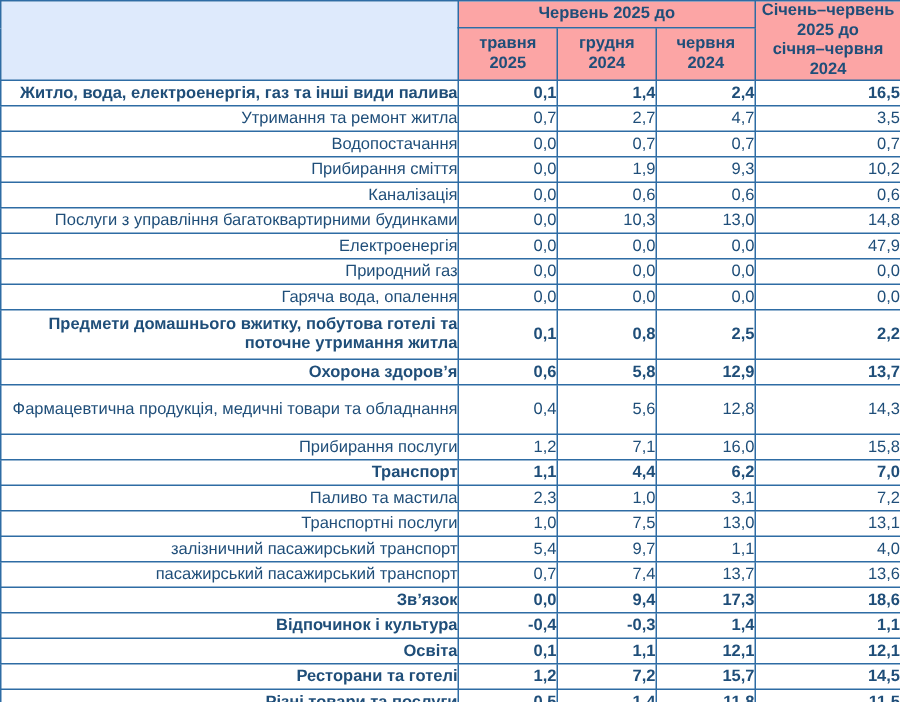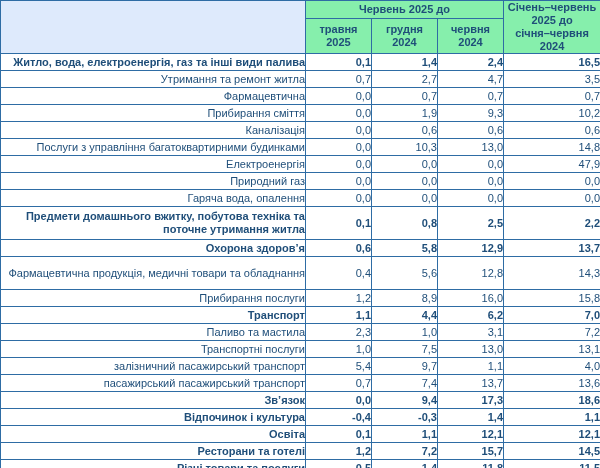--- a/index.html
+++ b/index.html
@@ -28,21 +28,21 @@
   #cpi-table th, #cpi-table td {
     border: 1px solid #2e6ca4;
     padding: 0;
     vertical-align: middle;
     font-size: 11px;
     line-height: 13px;
   }
 
   
   thead th {
-    background: #86efac;
+    background: #fca5a5;
     text-align: center;
     font-weight: bold;
     color: #1f4e79;
     padding: 3px 2px;
   }
   th.corner-blank {
     background: #deeafc;
   }
   th.group-head {
     border-bottom: 1px solid #2e6ca4;
@@ -125,21 +125,21 @@
         <td class="num lastcol n4">16,5</td>
       </tr>
       <tr>
         <td class="label labelcell-left ind1">Утримання та ремонт житла</td>
         <td class="num">0,7</td>
         <td class="num">2,7</td>
         <td class="num">4,7</td>
         <td class="num lastcol n4">3,5</td>
       </tr>
       <tr>
-        <td class="label labelcell-left ind1">Фармацевтична</td>
+        <td class="label labelcell-left ind1">Водопостачання</td>
         <td class="num">0,0</td>
         <td class="num">0,7</td>
         <td class="num">0,7</td>
         <td class="num lastcol n4">0,7</td>
       </tr>
       <tr>
         <td class="label labelcell-left ind1">Прибирання сміття</td>
         <td class="num">0,0</td>
         <td class="num">1,9</td>
         <td class="num">9,3</td>
@@ -174,21 +174,21 @@
         <td class="num lastcol n4">0,0</td>
       </tr>
       <tr>
         <td class="label labelcell-left ind1">Гаряча вода, опалення</td>
         <td class="num">0,0</td>
         <td class="num">0,0</td>
         <td class="num">0,0</td>
         <td class="num lastcol n4">0,0</td>
       </tr>
       <tr class="bold two-line">
-        <td class="label labelcell-left">Предмети домашнього вжитку, побутова техніка та поточне утримання житла</td>
+        <td class="label labelcell-left">Предмети домашнього вжитку, побутова готелі та поточне утримання житла</td>
         <td class="num">0,1</td>
         <td class="num">0,8</td>
         <td class="num">2,5</td>
         <td class="num lastcol n4">2,2</td>
       </tr>
       <tr class="bold">
         <td class="label labelcell-left">Охорона здоров’я</td>
         <td class="num">0,6</td>
         <td class="num">5,8</td>
         <td class="num">12,9</td>
@@ -197,21 +197,21 @@
       <tr class="two-line">
         <td class="label labelcell-left ind1">Фармацевтична продукція, медичні товари та обладнання</td>
         <td class="num">0,4</td>
         <td class="num">5,6</td>
         <td class="num">12,8</td>
         <td class="num lastcol n4">14,3</td>
       </tr>
       <tr>
         <td class="label labelcell-left ind1">Прибирання послуги</td>
         <td class="num">1,2</td>
-        <td class="num">8,9</td>
+        <td class="num">7,1</td>
         <td class="num">16,0</td>
         <td class="num lastcol n4">15,8</td>
       </tr>
       <tr class="bold">
         <td class="label labelcell-left">Транспорт</td>
         <td class="num">1,1</td>
         <td class="num">4,4</td>
         <td class="num">6,2</td>
         <td class="num lastcol n4">7,0</td>
       </tr>

